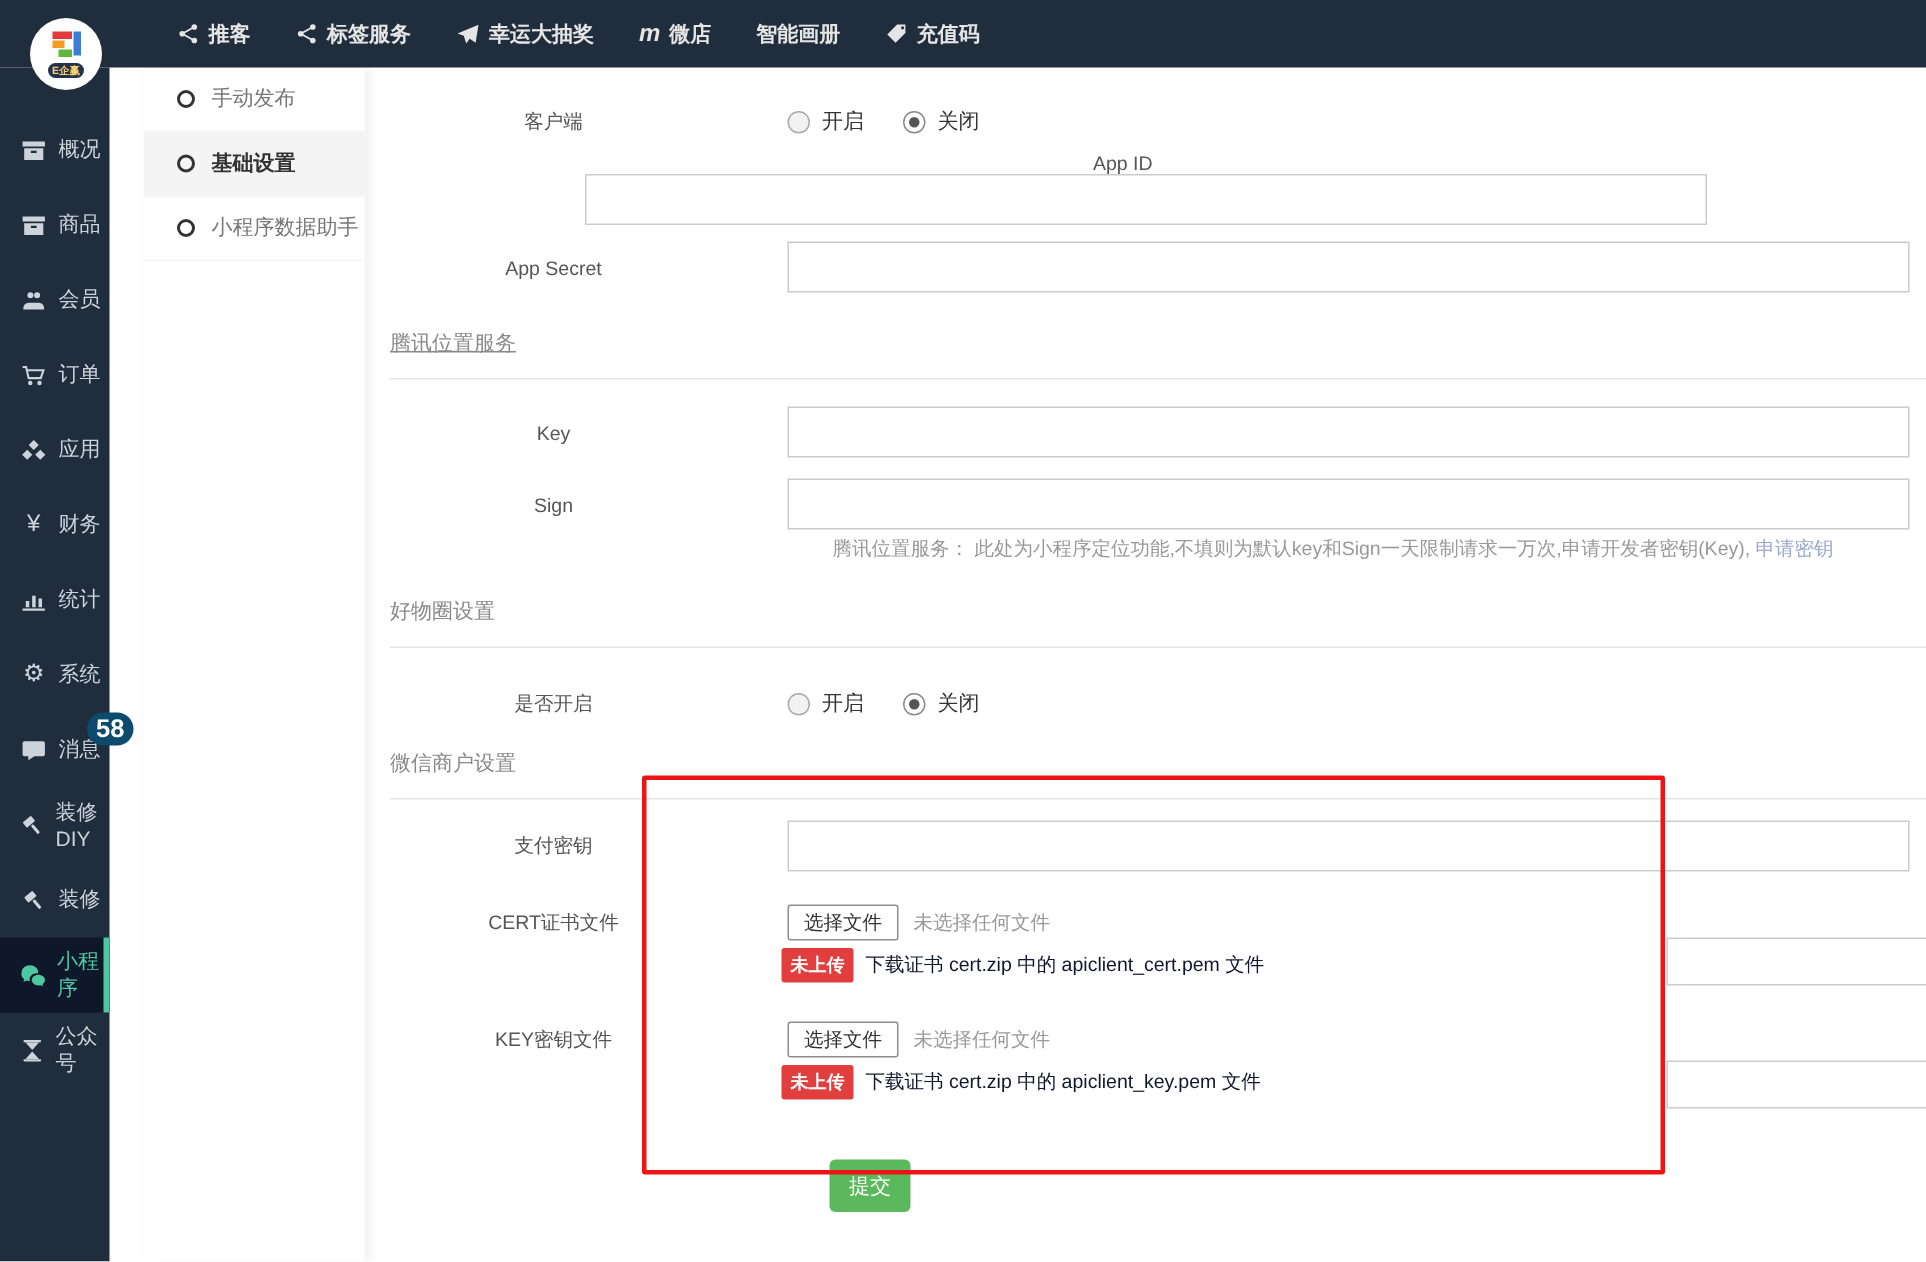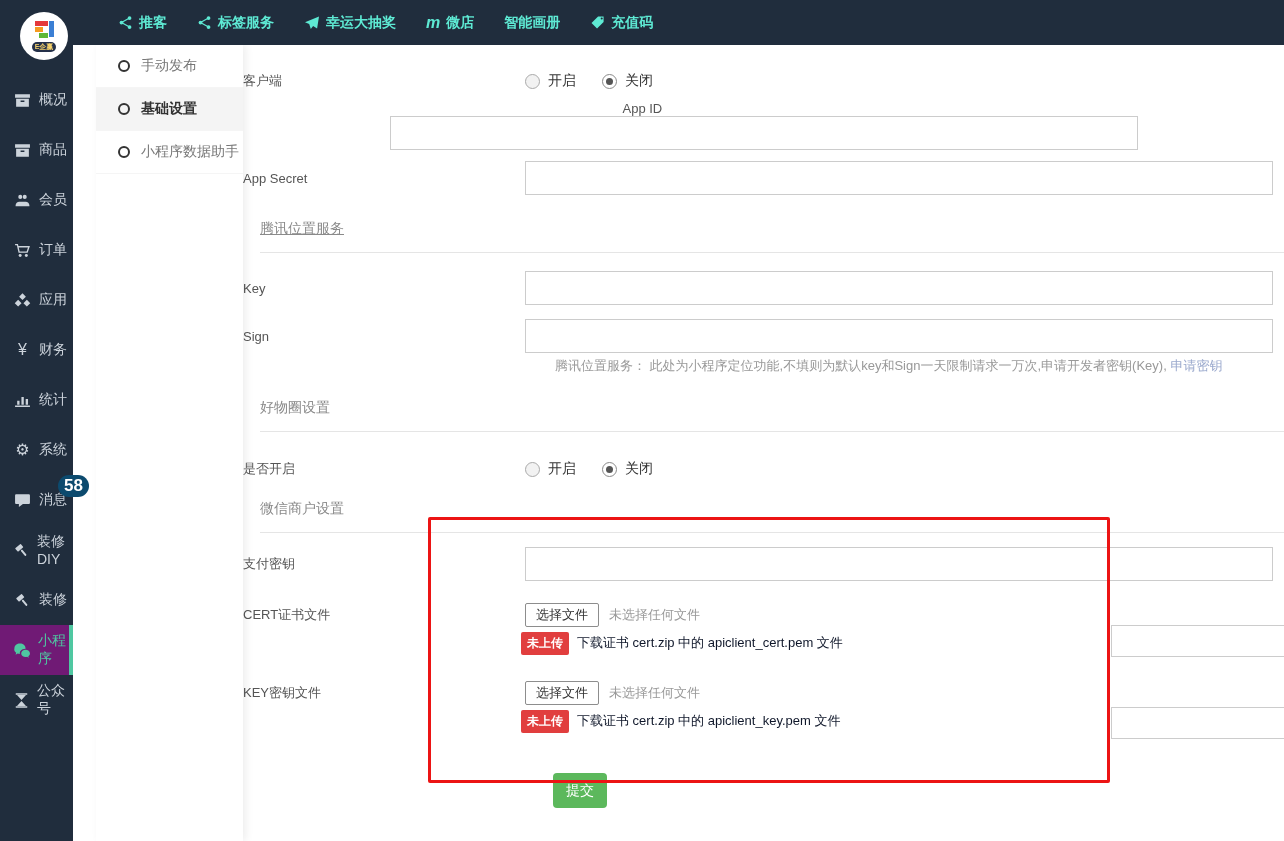--- a/index.html
+++ b/index.html
@@ -4,21 +4,21 @@
 <style>
   * { margin:0; padding:0; box-sizing:border-box; }
   html,body { width:1284px; height:841px; overflow:hidden; background:#fff;
               font-family:"Liberation Sans","DejaVu Sans",sans-serif; }
   body { position:relative; }
 
   
   .topbar { position:absolute; left:0; top:0; width:1284px; height:45px;
             background:#202d3d; z-index:5; display:flex; align-items:center; }
   .topnav { display:flex; align-items:center; gap:30px; margin-left:118px; }
-  .topnav-item { display:flex; align-items:center; gap:6px; color:#5eead4;
+  .topnav-item { display:flex; align-items:center; gap:6px; color:#e5e5e5;
                  font-size:14px; font-weight:700; cursor:pointer; white-space:nowrap; }
   .topnav-item .ticon { display:inline-flex; align-items:center; }
   .ticon svg { display:block; }
   .icon-m-text { font-style:italic; font-weight:700; font-size:16px; line-height:1; }
 
   
   .logo { position:absolute; left:20px; top:12px; width:48px; height:48px;
           background:#fff; border-radius:50%; z-index:10;
           display:flex; flex-direction:column; align-items:center; justify-content:center; }
   .logo-mark { position:relative; width:22px; height:20px; }
@@ -32,21 +32,21 @@
   .logo-band span { font-size:7px; color:#f3d06b; font-weight:700; letter-spacing:0; }
 
   
   .sidebar { position:absolute; left:0; top:45px; width:73px; height:796px;
              background:#202d3d; z-index:4; padding-top:30px; }
   .side-item { position:relative; height:50px; display:flex; align-items:center;
                padding-left:13px; color:#ccd3db; font-size:14px; cursor:pointer; }
   .side-item .sicon { width:19px; display:inline-flex; justify-content:center;
                       margin-right:7px; color:#ccd3db; }
   .side-item .sicon svg { display:block; }
-  .side-item.active { background:#701a75; color:#4fc7a1; }
+  .side-item.active { background:#0f172a; color:#4fc7a1; }
   .side-item.active .sicon { color:#4fc7a1; }
   .side-item.active .active-bar { position:absolute; right:0; top:0; bottom:0;
                                   width:4px; background:#4fc7a1; }
   .glyph-icon { font-size:16px; line-height:1; font-style:normal; }
   .num-badge { position:absolute; left:58px; top:0px; min-width:25px; height:22px;
                background:#0c4a6e; color:#fff; font-size:17px; font-weight:700;
                border-radius:12px; display:flex; align-items:center; justify-content:center;
                padding:0 6px; }
 
   
@@ -56,21 +56,21 @@
               font-size:14px; color:#777; cursor:pointer; border-bottom:1px solid #f5f5f5; }
   .sub-item .circle-o { width:12px; height:12px; border:2px solid #333; border-radius:50%;
                         margin-right:11px; flex:0 0 auto; }
   .sub-item.active { background:#f4f4f4; color:#333; font-weight:700; }
 
   
   .content { position:absolute; left:243px; top:45px; width:1041px; height:796px;
              background:#fff; z-index:1; }
 
   .frow { display:flex; align-items:center; }
-  .frow .lbl { width:282px; padding-right:30px; text-align:left; font-size:13px;
+  .frow .lbl { width:282px; padding-right:30px; text-align:center; font-size:13px;
                color:#555; flex:0 0 auto; }
   .frow .ctrl { flex:1 1 auto; display:flex; align-items:center; }
 
   .text-input { width:748px; height:34px; border:1px solid #ccc; background:#fff;
                 font-size:14px; padding:0 8px; color:#333; outline:none; }
 
   .radio-group { display:flex; align-items:center; gap:26px; }
   .radio-opt { display:flex; align-items:center; gap:8px; font-size:14px; color:#333;
                cursor:pointer; }
   .radio { width:15px; height:15px; border-radius:50%; border:1px solid #aaa;

